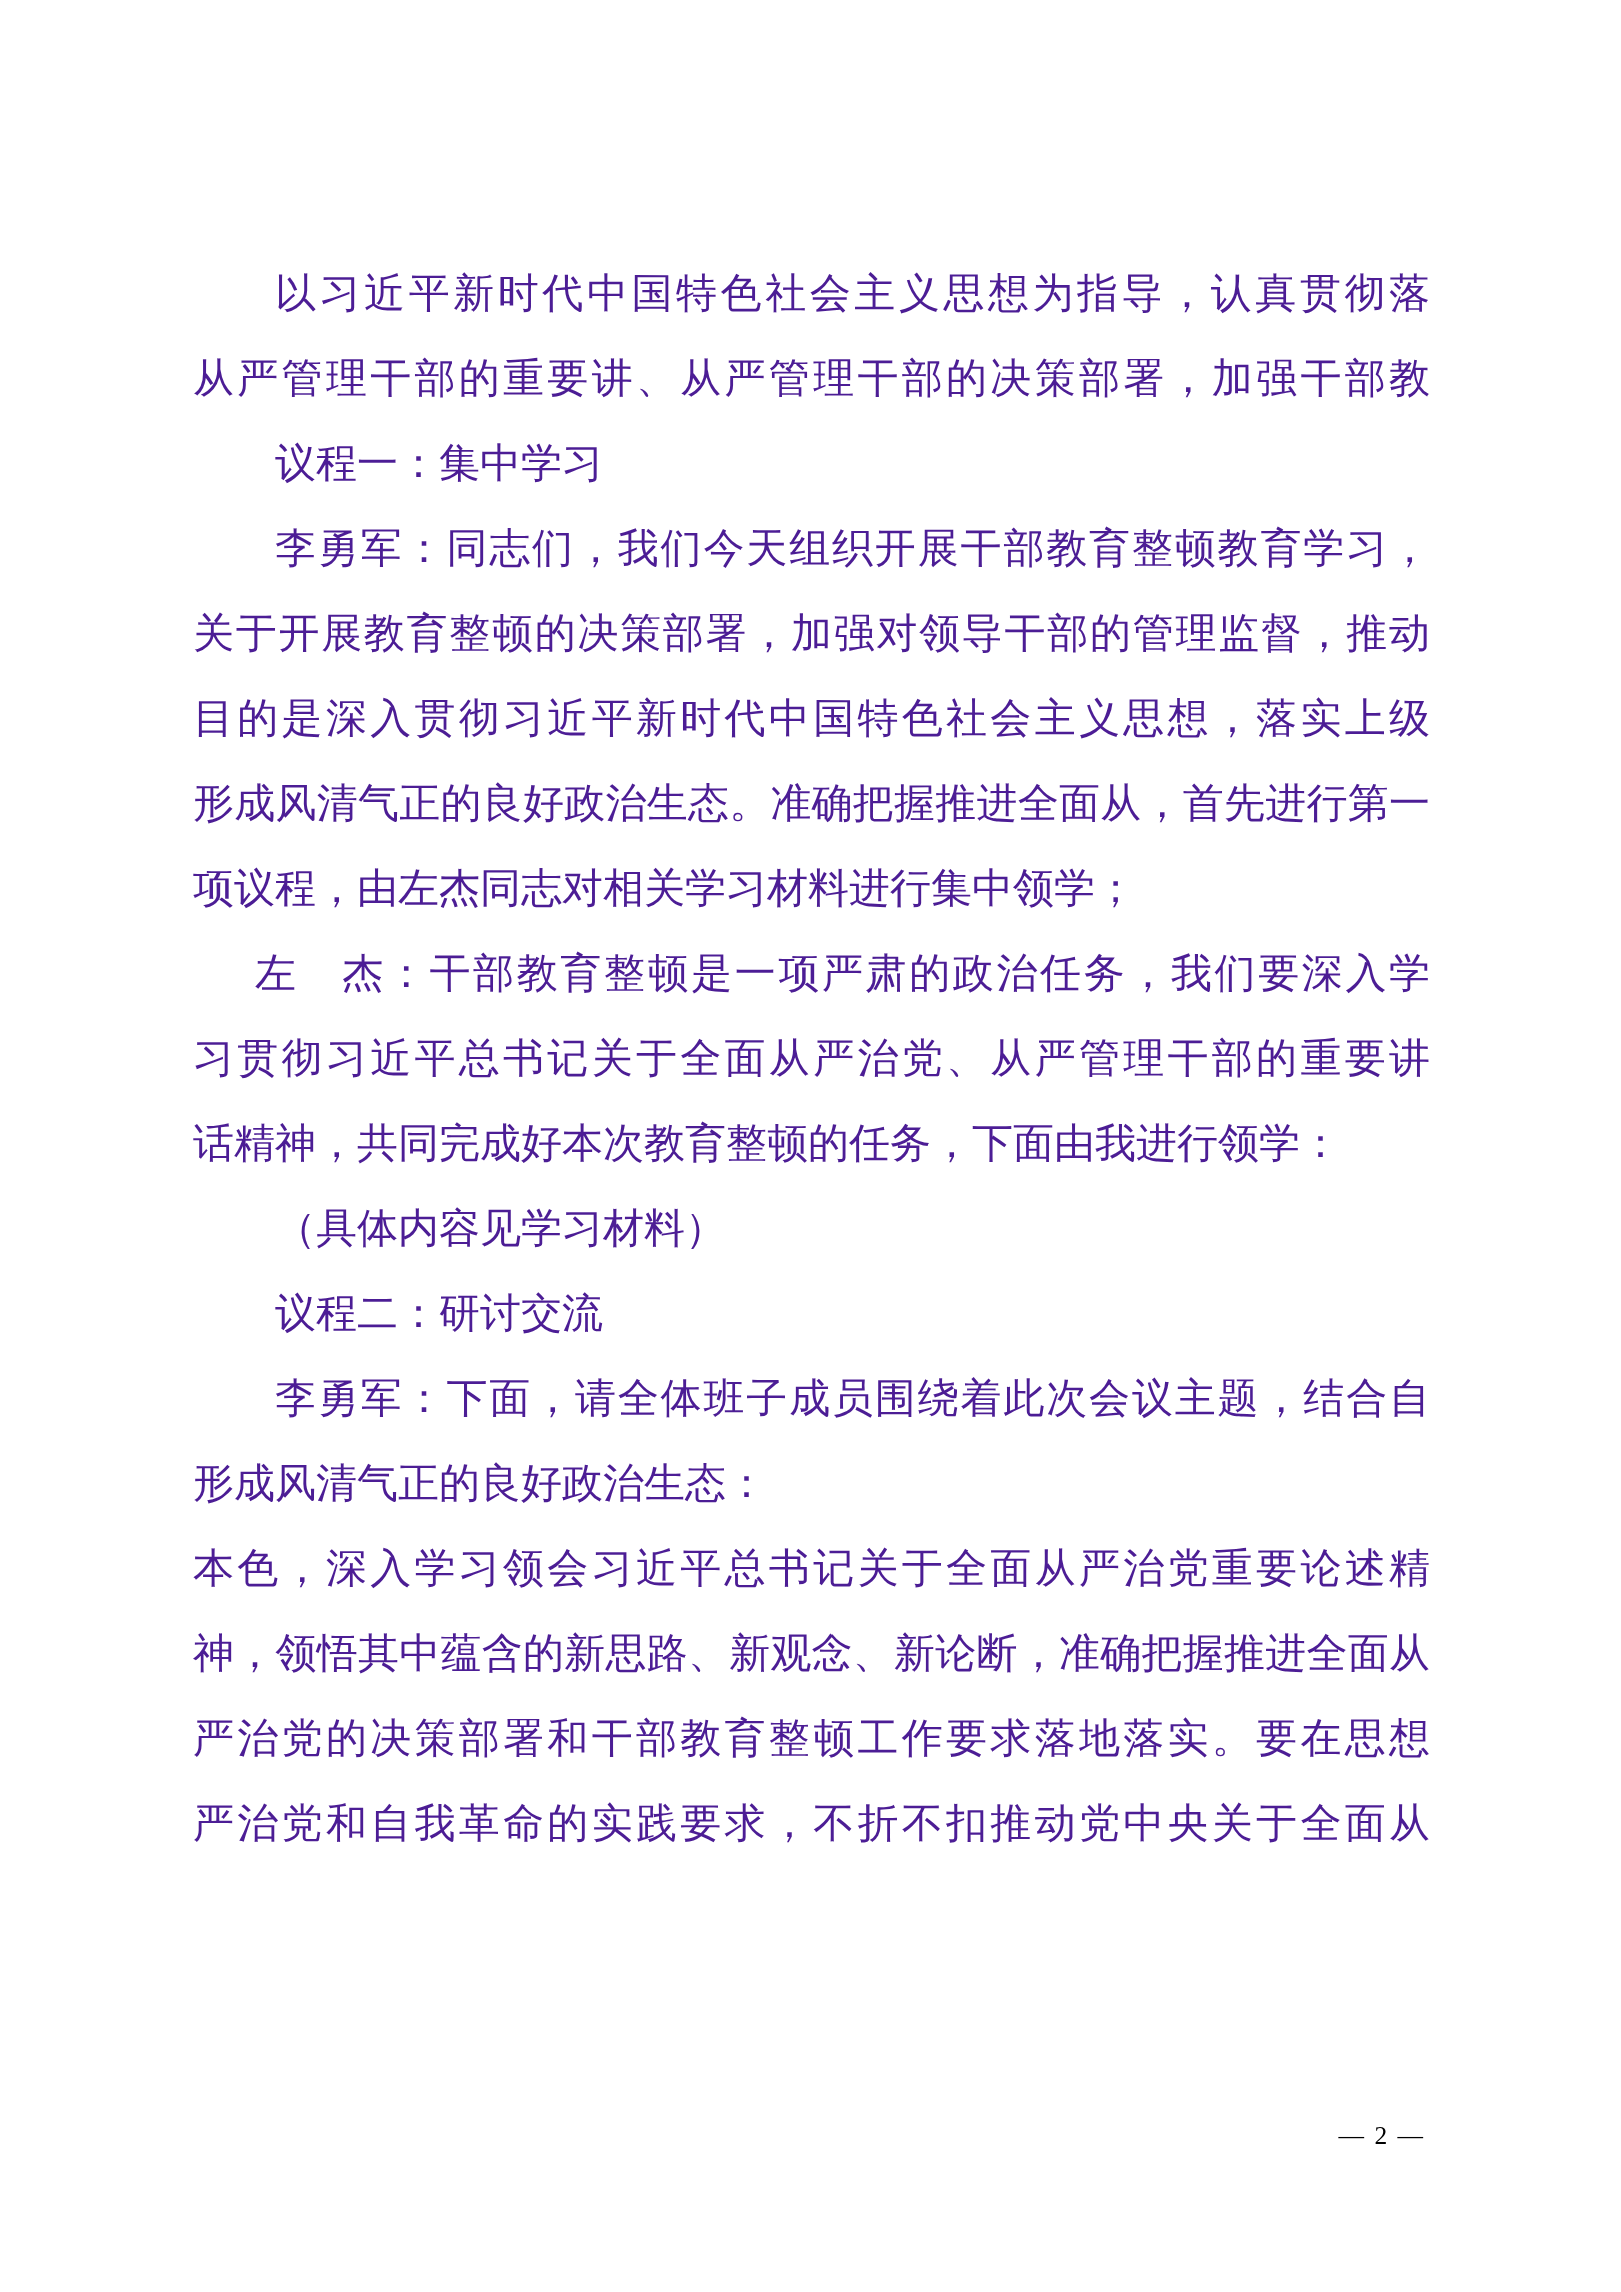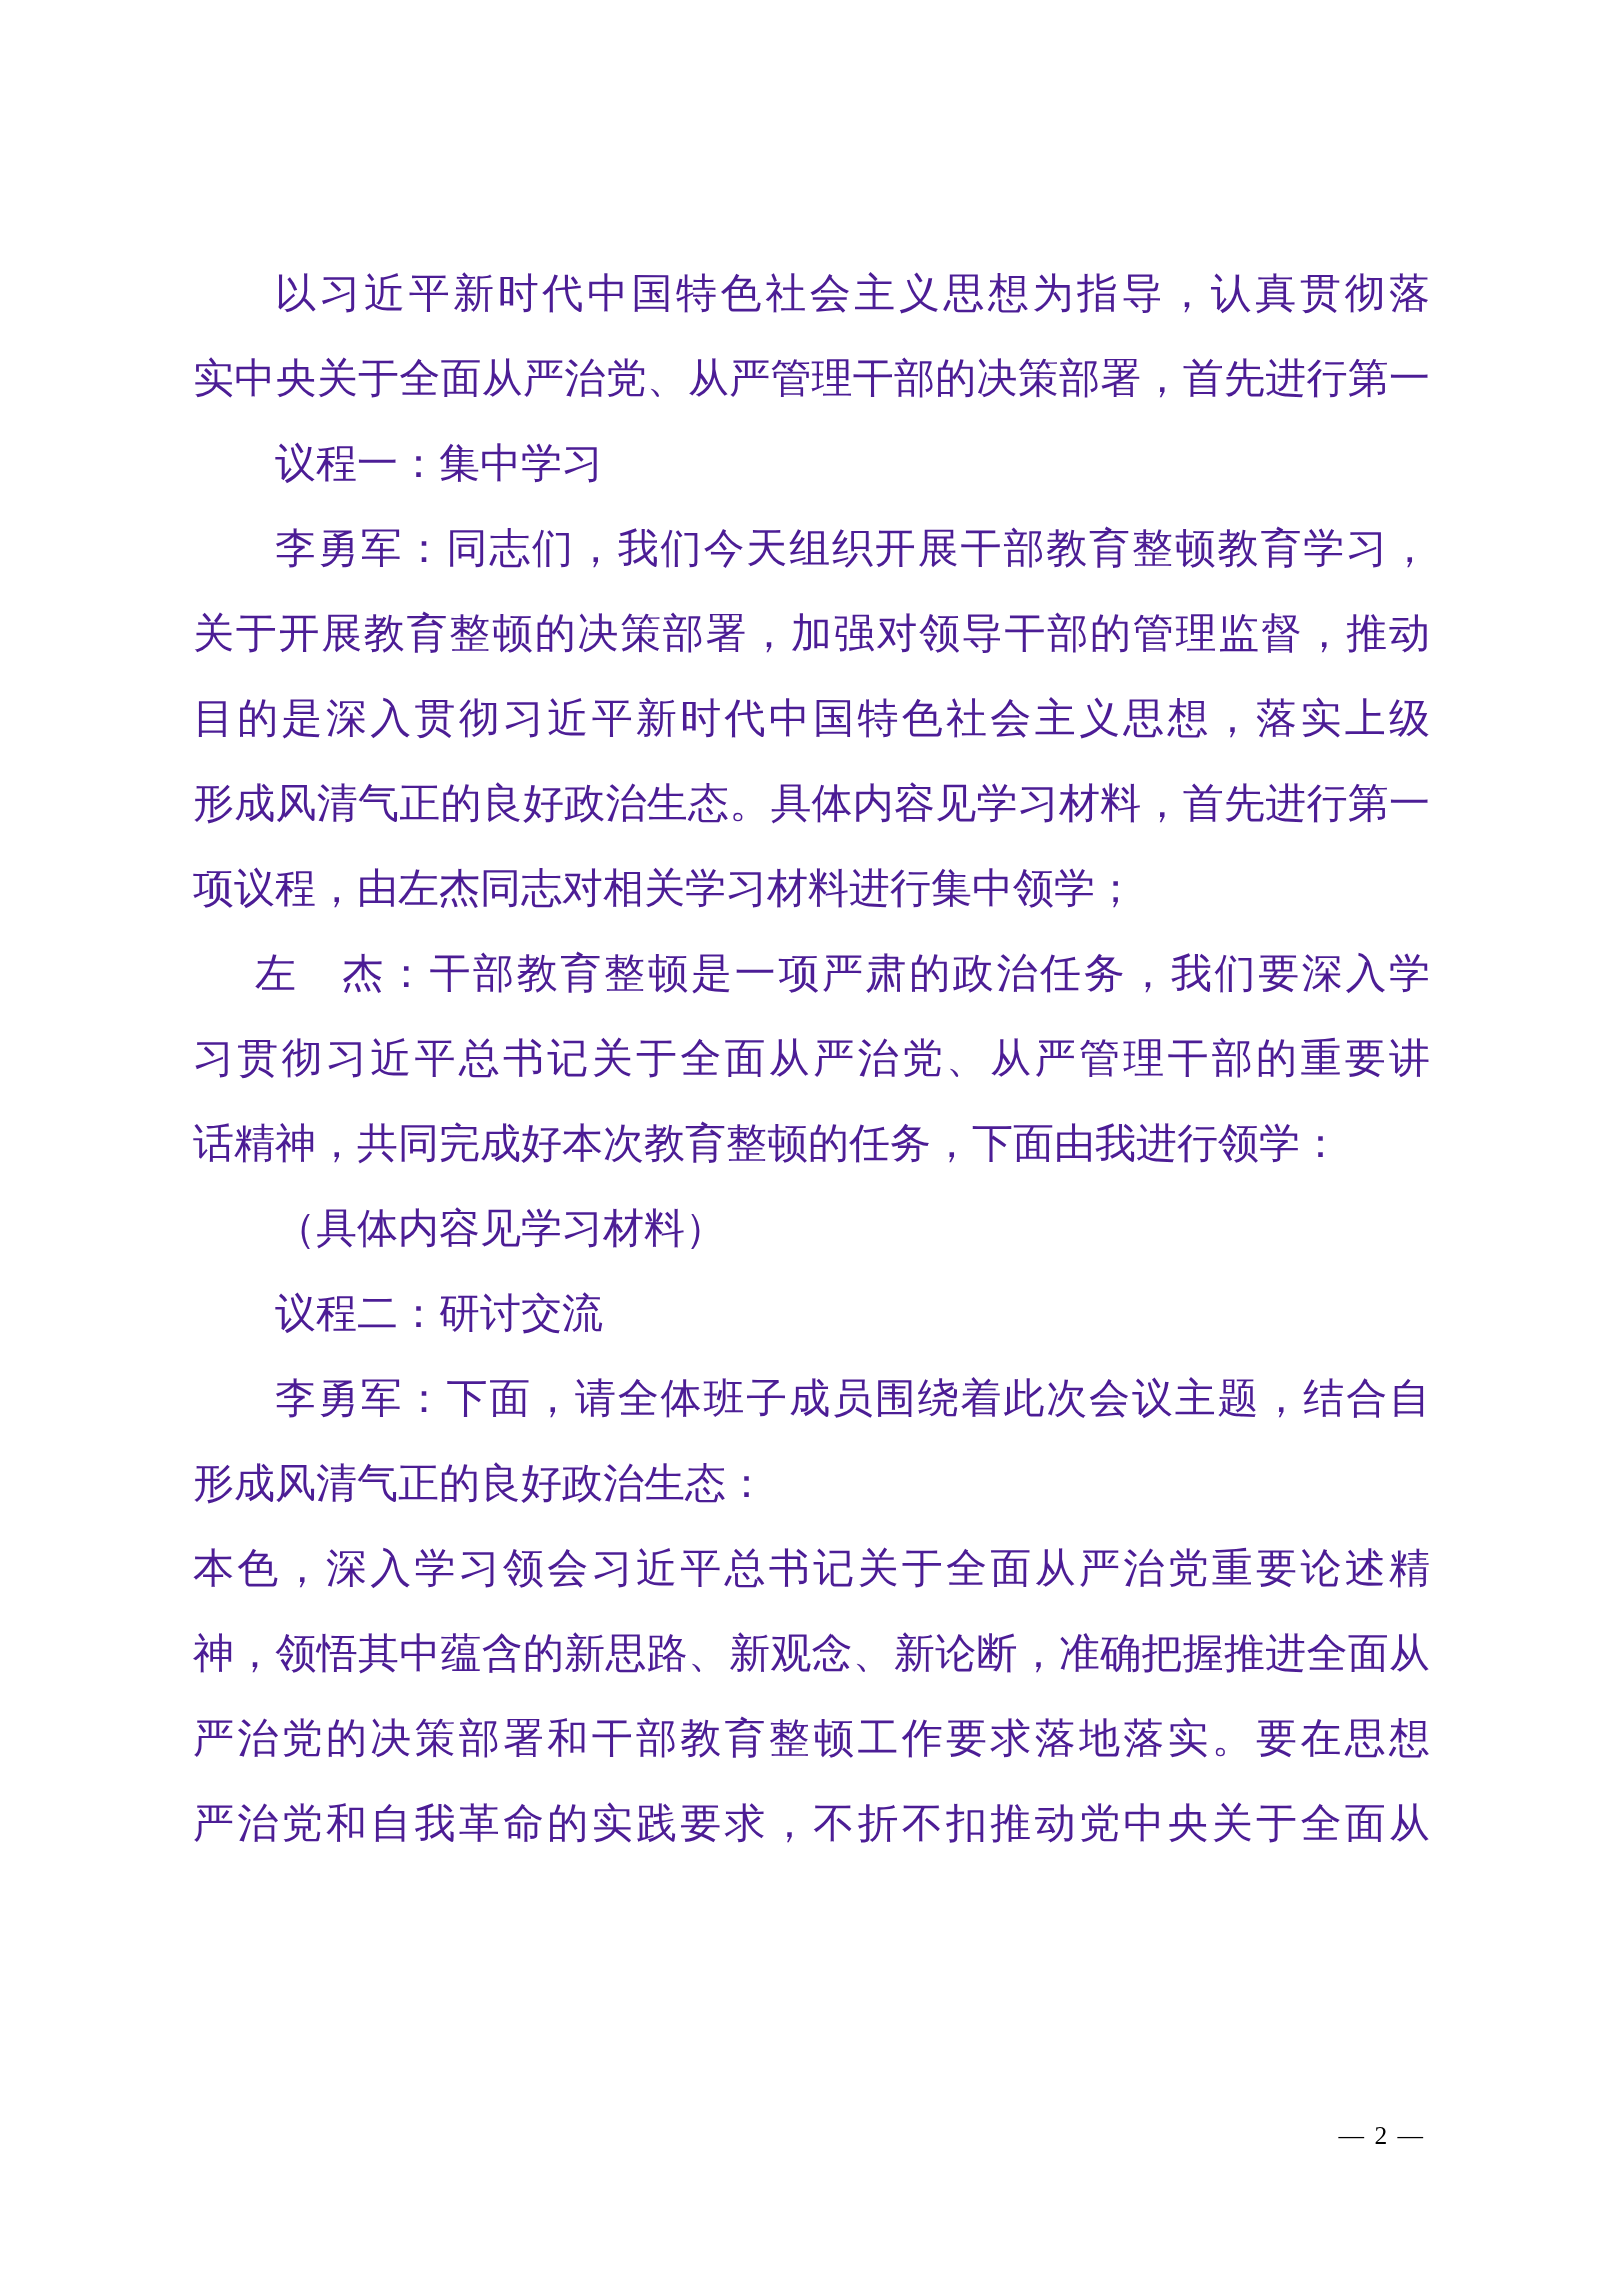--- a/index.html
+++ b/index.html
@@ -52,28 +52,28 @@
     letter-spacing: 2px;
   }
 </style>
 </head>
 <body>
 
 <div class="page">
   <div class="doc-body">
 
     <div class="line indent fill">以习近平新时代中国特色社会主义思想为指导，认真贯彻落</div>
-    <div class="line fill">实中央关于全面从严治党、从严管理干部的决策部署，首先进行第一</div>
+    <div class="line fill">从严管理干部的重要讲、从严管理干部的决策部署，加强干部教</div>
 
     <div class="line indent">议程一：集中学习</div>
 
     <div class="line indent fill">李勇军：同志们，我们今天组织开展干部教育整顿教育学习，</div>
     <div class="line fill">关于开展教育整顿的决策部署，加强对领导干部的管理监督，推动</div>
     <div class="line fill">目的是深入贯彻习近平新时代中国特色社会主义思想，落实上级</div>
-    <div class="line fill">形成风清气正的良好政治生态。具体内容见学习材料，首先进行第一</div>
+    <div class="line fill">形成风清气正的良好政治生态。准确把握推进全面从，首先进行第一</div>
     <div class="line">项议程，由左杰同志对相关学习材料进行集中领学；</div>
 
     <div class="line indent15 fill">左　杰：干部教育整顿是一项严肃的政治任务，我们要深入学</div>
     <div class="line fill">习贯彻习近平总书记关于全面从严治党、从严管理干部的重要讲</div>
     <div class="line">话精神，共同完成好本次教育整顿的任务，下面由我进行领学：</div>
 
     <div class="line indent">（具体内容见学习材料）</div>
 
     <div class="line indent">议程二：研讨交流</div>
 

